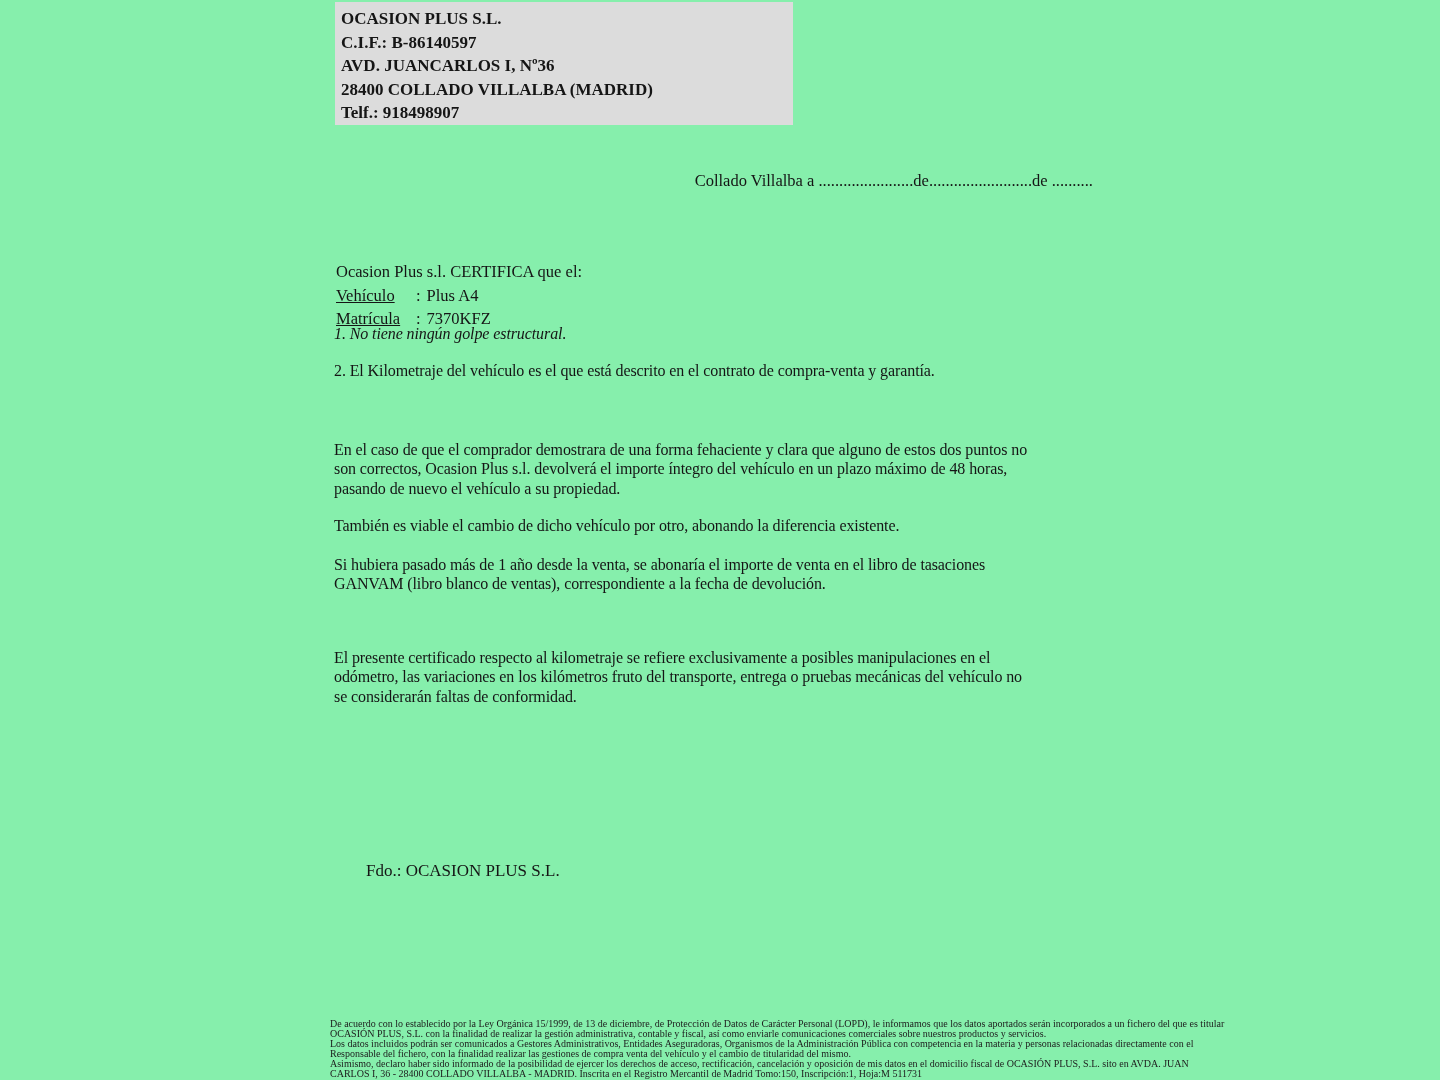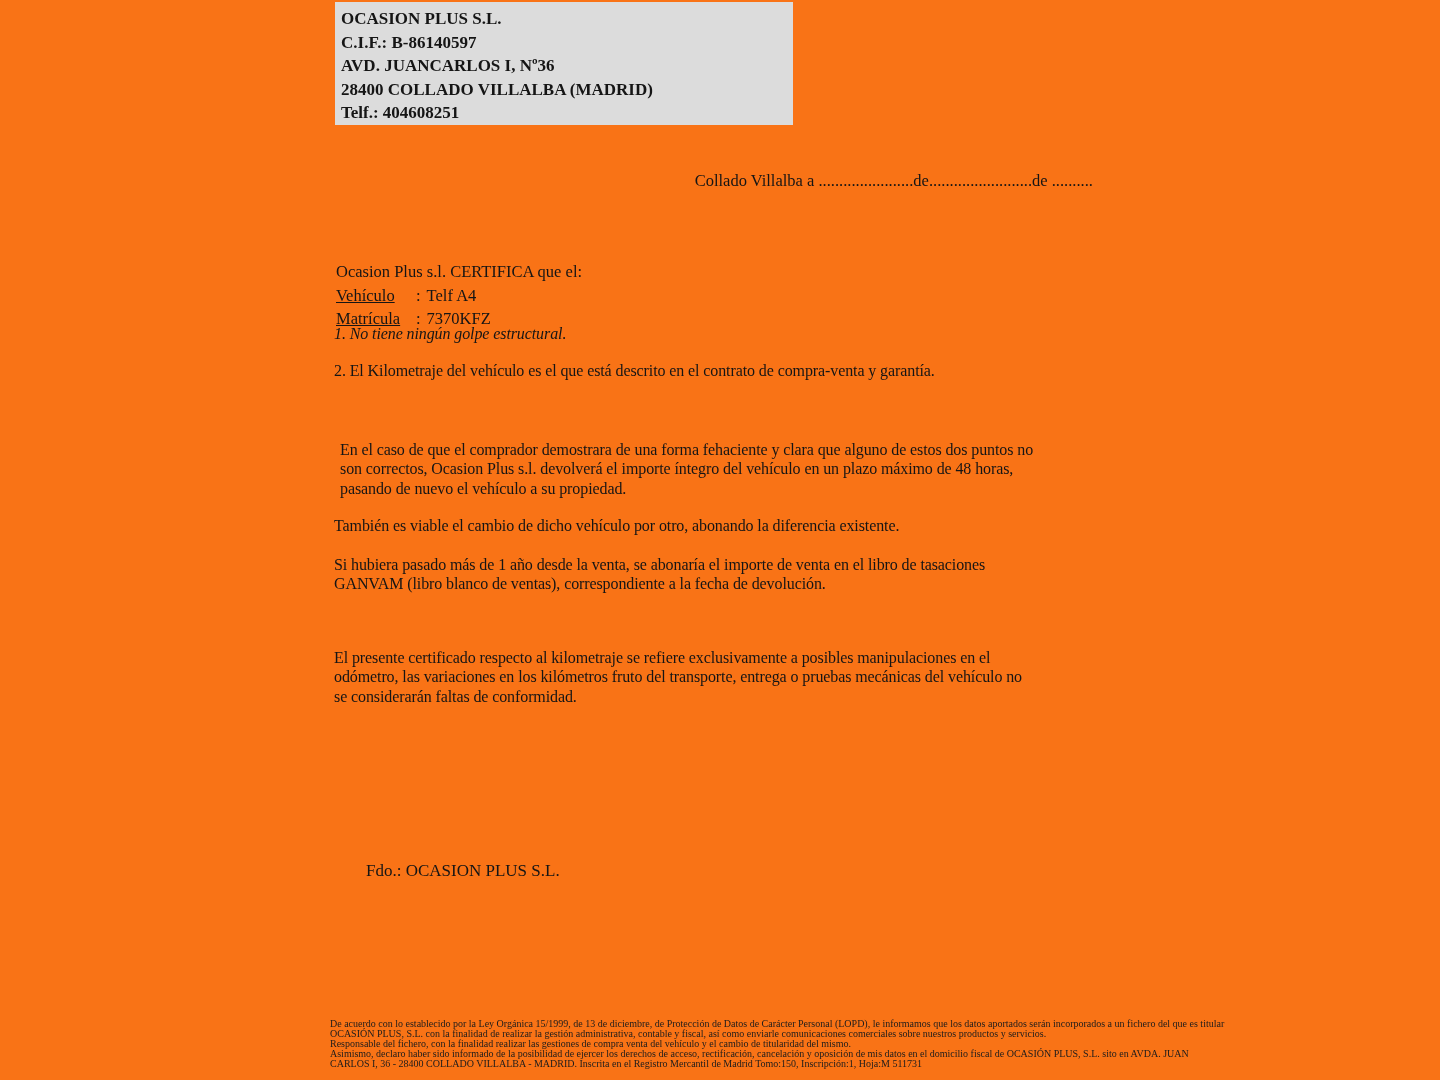--- a/index.html
+++ b/index.html
@@ -4,21 +4,21 @@
 <style>
   html, body {
     margin: 0;
     padding: 0;
     background: #ffffff;
   }
   .page {
     position: relative;
     width: 1440px;
     height: 1080px;
-    background: #f97316;
+    background: #86efac;
     font-family: "Liberation Serif", serif;
     color: #151515;
     overflow: hidden;
   }
   .header-box {
     position: absolute;
     left: 335px;
     top: 2px;
     width: 458px;
     height: 123px;
@@ -67,21 +67,21 @@
   .point-1 { top: 325px; font-style: italic; }
   .point-2 { top: 362px; }
   .para {
     position: absolute;
     left: 334px;
     font-size: 16px;
     line-height: 19.4px;
     letter-spacing: -0.1px;
   }
   .para .pline { white-space: nowrap; }
-  .para-1 { top: 440px; margin-left: 6px; }
+  .para-1 { top: 440px; }
   .para-2 { top: 516px; }
   .para-3 { top: 555px; }
   .para-4 { top: 612px; margin-top: 36px; }
   .signature {
     position: absolute;
     left: 334px;
     top: 861px;
     font-size: 17px;
     white-space: nowrap;
     margin-left: 32px;
@@ -99,29 +99,29 @@
 </head>
 <body>
 
 <div class="page">
 
   <div class="header-box">
     <div class="hline">OCASION PLUS S.L.</div>
     <div class="hline">C.I.F.: B-86140597</div>
     <div class="hline">AVD. JUANCARLOS I, Nº36</div>
     <div class="hline">28400 COLLADO VILLALBA (MADRID)</div>
-    <div class="hline">Telf.: 404608251</div>
+    <div class="hline">Telf.: 918498907</div>
   </div>
 
   <div class="date-line">Collado Villalba a .......................de.........................de ..........</div>
 
   <div class="cert-block">
     <div class="cert-intro">Ocasion Plus s.l. CERTIFICA que el:</div>
     <div class="field-row">
-      <span class="field-label">Vehículo</span><span class="field-sep">:</span><span>Telf A4</span>
+      <span class="field-label">Vehículo</span><span class="field-sep">:</span><span>Plus A4</span>
     </div>
     <div class="field-row">
       <span class="field-label">Matrícula</span><span class="field-sep">:</span><span>7370KFZ</span>
     </div>
   </div>
 
   <div class="point point-1">1. No tiene ningún golpe estructural.</div>
   <div class="point point-2">2. El Kilometraje del vehículo es el que está descrito en el contrato de compra-venta y garantía.</div>
 
   <div class="para para-1">
@@ -143,18 +143,19 @@
     <div class="pline">El presente certificado respecto al kilometraje se refiere exclusivamente a posibles manipulaciones en el</div>
     <div class="pline">odómetro, las variaciones en los kilómetros fruto del transporte, entrega o pruebas mecánicas del vehículo no</div>
     <div class="pline">se considerarán faltas de conformidad.</div>
   </div>
 
   <div class="signature">Fdo.: OCASION PLUS S.L.</div>
 
   <div class="legal-footer">
     <div class="lline">De acuerdo con lo establecido por la Ley Orgánica 15/1999, de 13 de diciembre, de Protección de Datos de Carácter Personal (LOPD), le informamos que los datos aportados serán incorporados a un fichero del que es titular</div>
     <div class="lline">OCASIÓN PLUS, S.L. con la finalidad de realizar la gestión administrativa, contable y fiscal, así como enviarle comunicaciones comerciales sobre nuestros productos y servicios.</div>
+    <div class="lline">Los datos incluidos podrán ser comunicados a Gestores Administrativos, Entidades Aseguradoras, Organismos de la Administración Pública con competencia en la materia y personas relacionadas directamente con el</div>
     <div class="lline">Responsable del fichero, con la finalidad realizar las gestiones de compra venta del vehículo y el cambio de titularidad del mismo.</div>
     <div class="lline">Asimismo, declaro haber sido informado de la posibilidad de ejercer los derechos de acceso, rectificación, cancelación y oposición de mis datos en el domicilio fiscal de OCASIÓN PLUS, S.L. sito en AVDA. JUAN</div>
     <div class="lline">CARLOS I, 36 - 28400 COLLADO VILLALBA - MADRID. Inscrita en el Registro Mercantil de Madrid Tomo:150, Inscripción:1, Hoja:M 511731</div>
   </div>
 
 </div>
 
 </body></html>

